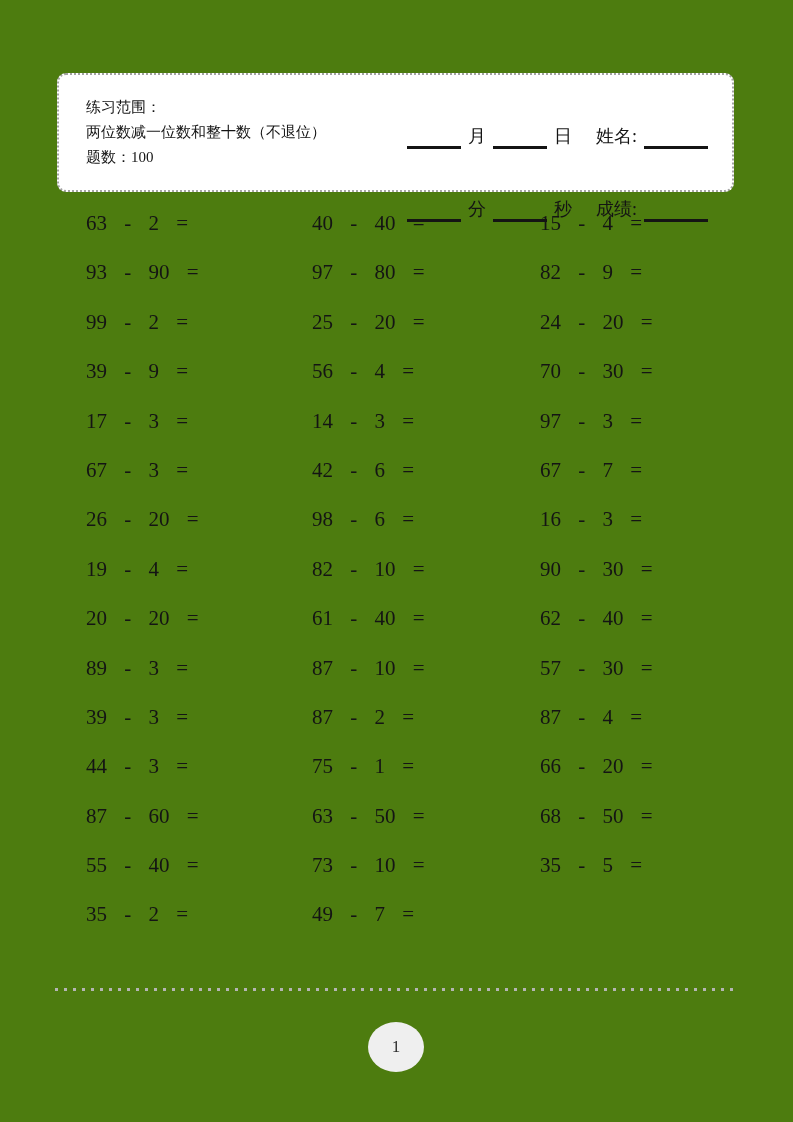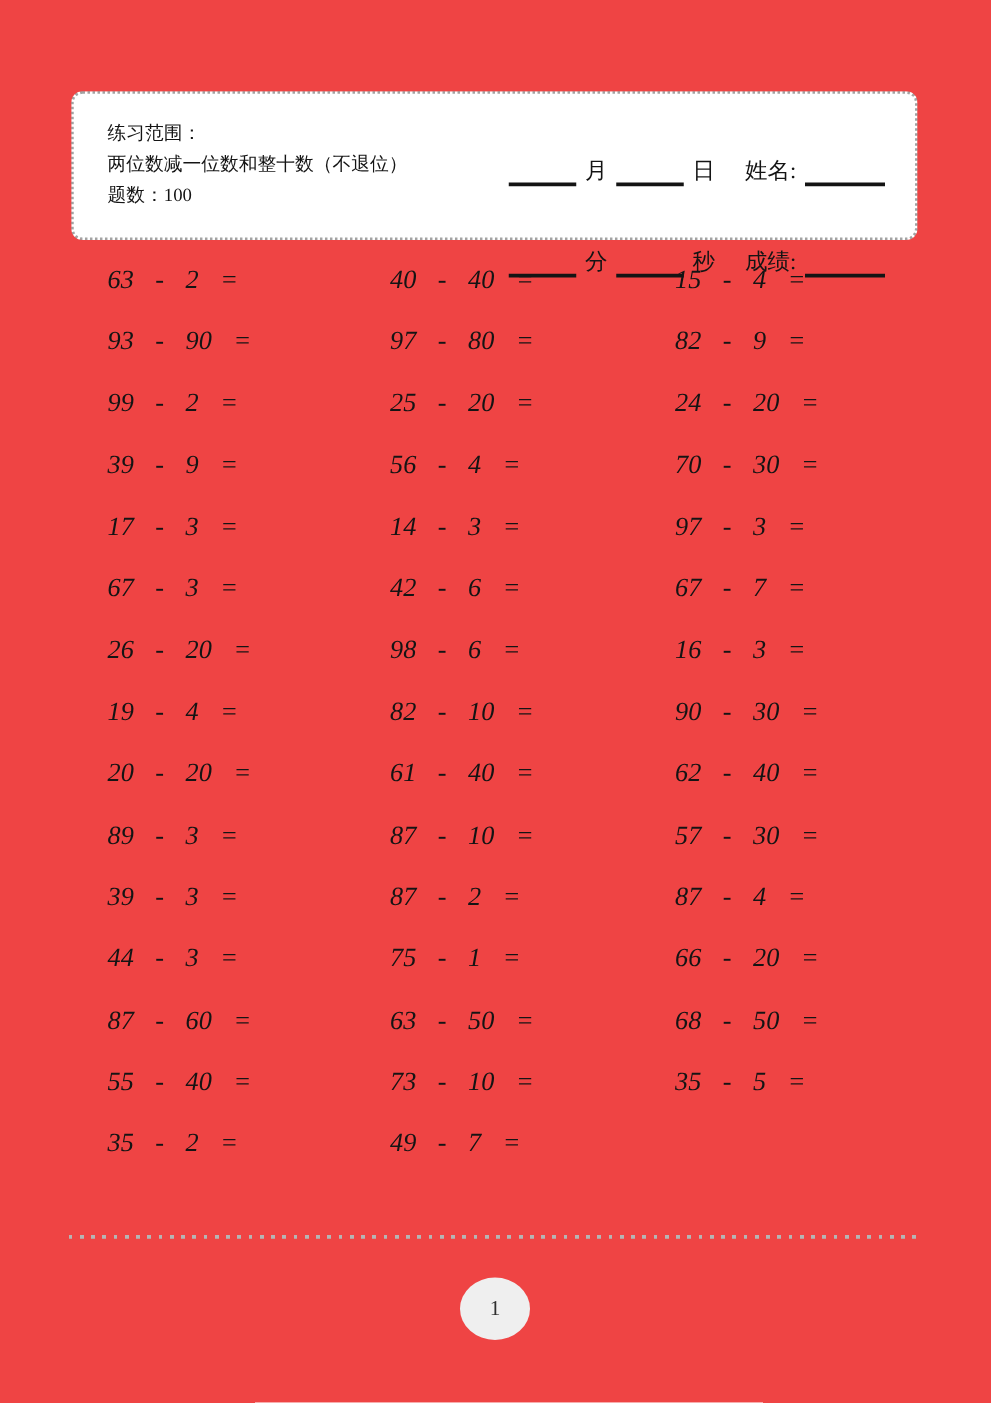--- a/index.html
+++ b/index.html
@@ -1,20 +1,20 @@
 <!DOCTYPE html>
 <html><head>
 <meta charset="utf-8">
 <style>
   html, body { margin: 0; padding: 0; background: #ffffff; }
   .page {
     position: relative;
     width: 793px;
     height: 1122px;
-    background: #ef4444;
+    background: #4d7c0f;
     font-family: "Liberation Serif", serif;
     color: #141414;
     overflow: hidden;
   }
 
   
   .header-box {
     position: absolute;
     left: 57px;
     top: 73px;
@@ -68,21 +68,20 @@
     display: grid;
     grid-template-columns: 226px 228px 208px;
     grid-auto-rows: 49.4px;
   }
   .problem {
     font-size: 21px;
     line-height: 24px;
     word-spacing: 12px;
     white-space: nowrap;
     align-self: start;
-    font-style: italic;
   }
 
   
   .divider {
     position: absolute;
     left: 55px;
     top: 988px;
     width: 684px;
     height: 3px;
     background: repeating-linear-gradient(to right, #b5b5b5 0 3px, transparent 3px 9px);

